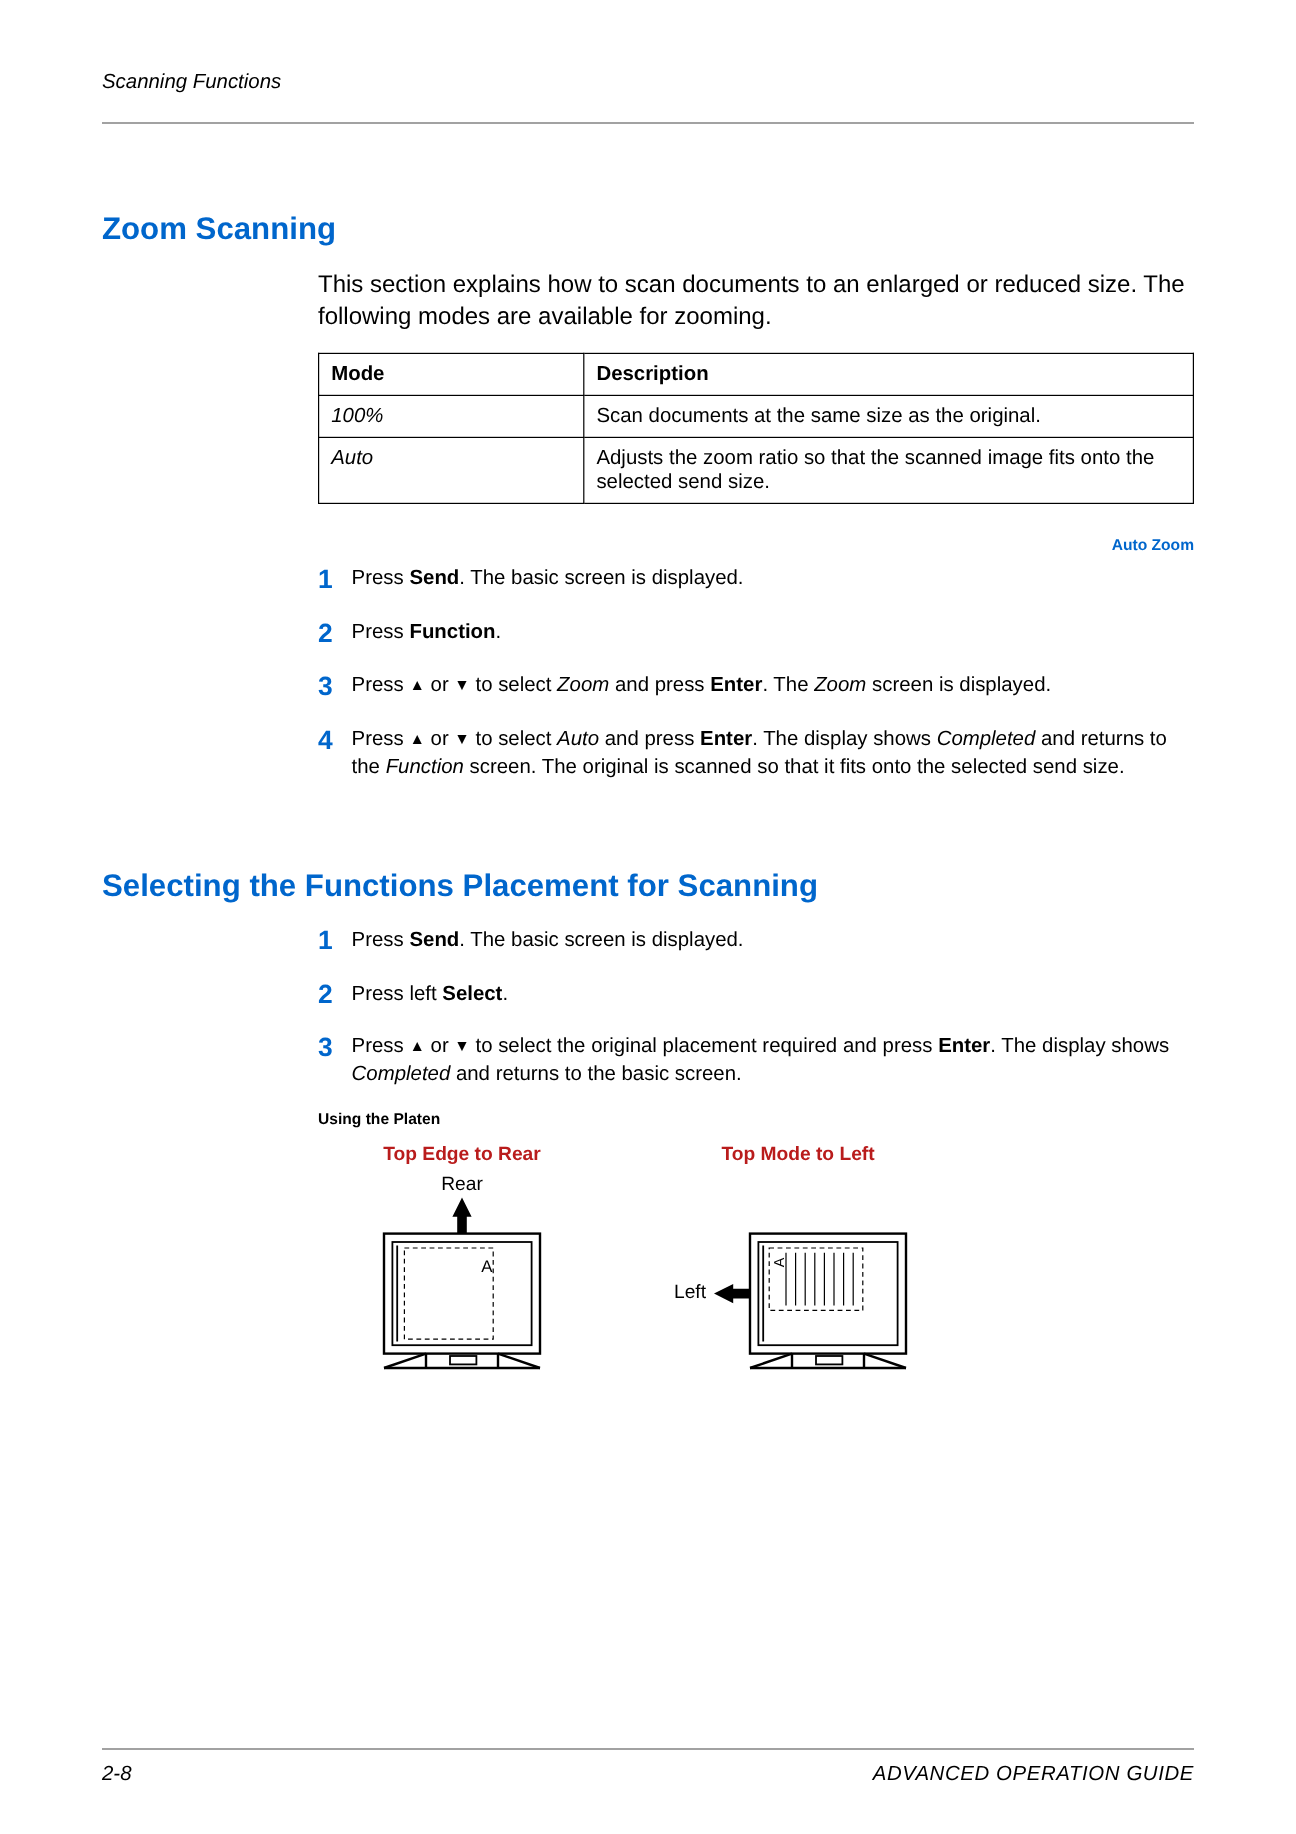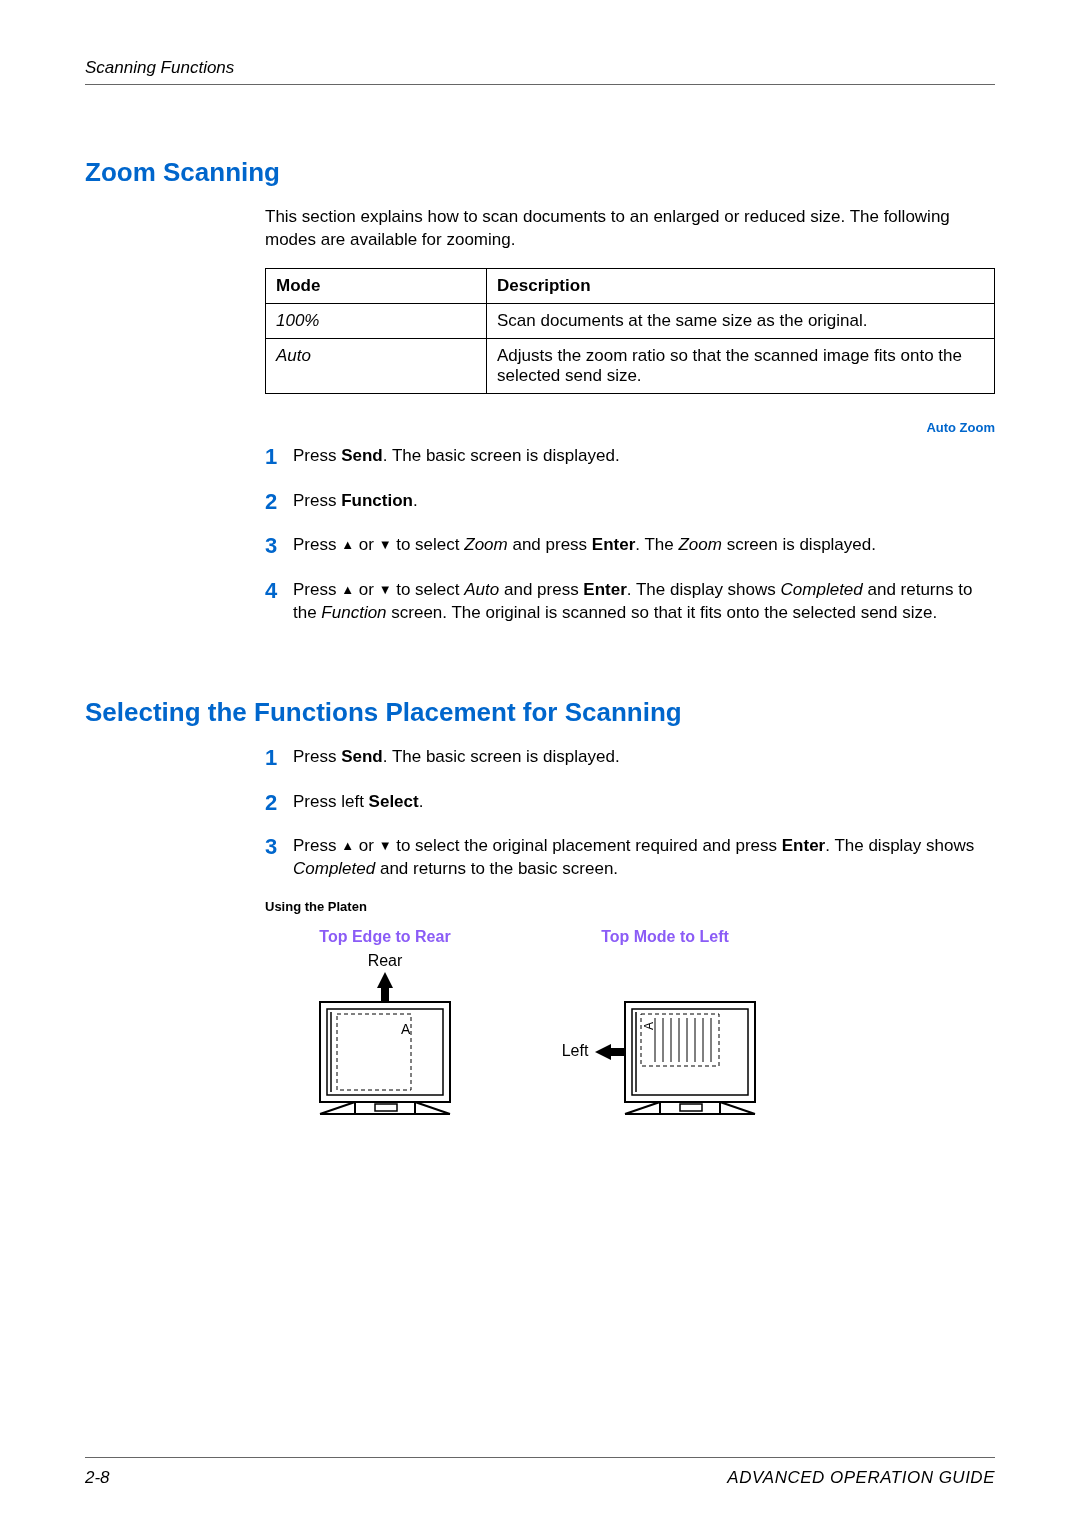--- a/index.html
+++ b/index.html
@@ -12,34 +12,34 @@
   .page {
     width: 1080px;
     height: 1528px;
     box-sizing: border-box;
     padding: 58px 85px 40px 85px;
     position: relative;
   }
   .running-header {
     font-style: italic;
     font-size: 17px;
-    padding-bottom: 6px;
+    padding-bottom: 24px;
     border-bottom: 1px solid #666;
   }
   .h1 {
     color: #0066cc;
     font-weight: bold;
     font-size: 26px;
     margin: 72px 0 18px 0;
   }
   .body-indent {
     margin-left: 180px;
   }
   .intro {
-    font-size: 17px;
+    font-size: 20px;
     line-height: 1.35;
     margin-bottom: 16px;
   }
   table.modes {
     border-collapse: collapse;
     width: 100%;
     font-size: 17px;
   }
   table.modes th, table.modes td {
     border: 1px solid #000;
@@ -97,21 +97,21 @@
   .diagrams {
     display: flex;
     gap: 90px;
     margin-top: 6px;
     margin-left: 40px;
   }
   .diagram {
     text-align: center;
   }
   .diagram-title {
-    color: #8b5cf6;
+    color: #b91c1c;
     font-weight: bold;
     font-size: 16px;
     margin-bottom: 6px;
   }
   .footer {
     position: absolute;
     left: 85px;
     right: 85px;
     bottom: 40px;
     border-top: 1px solid #666;

